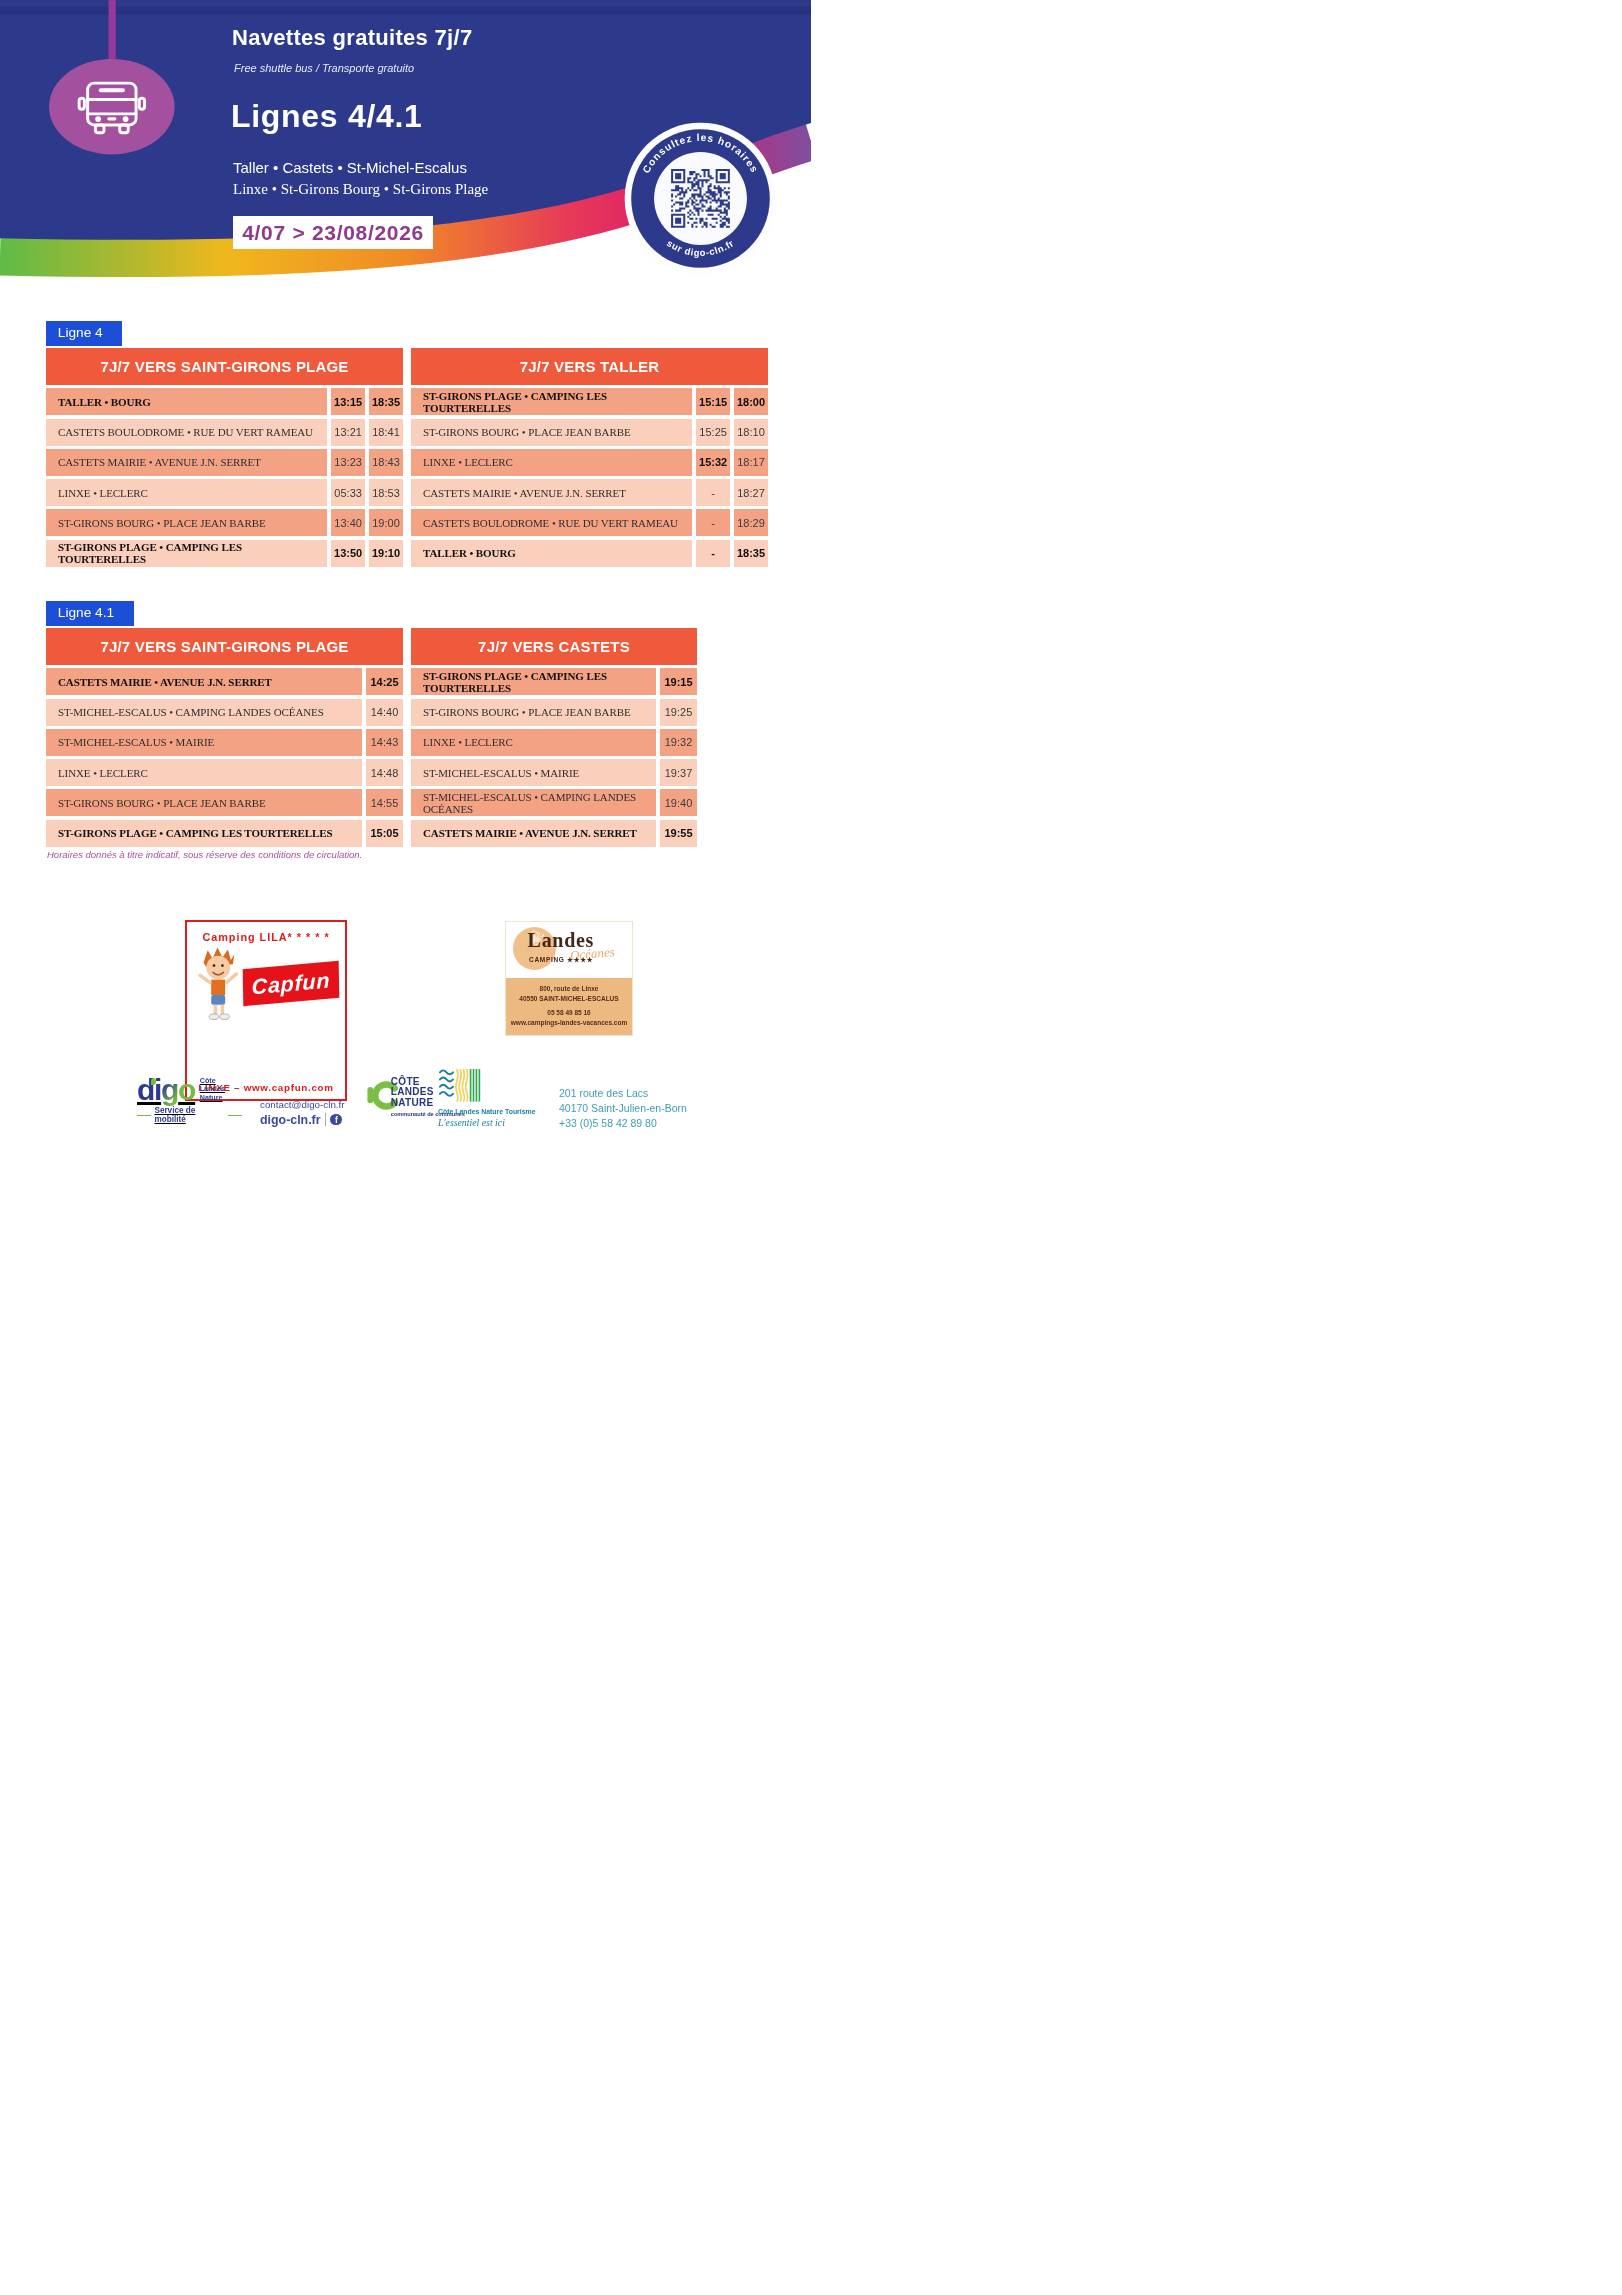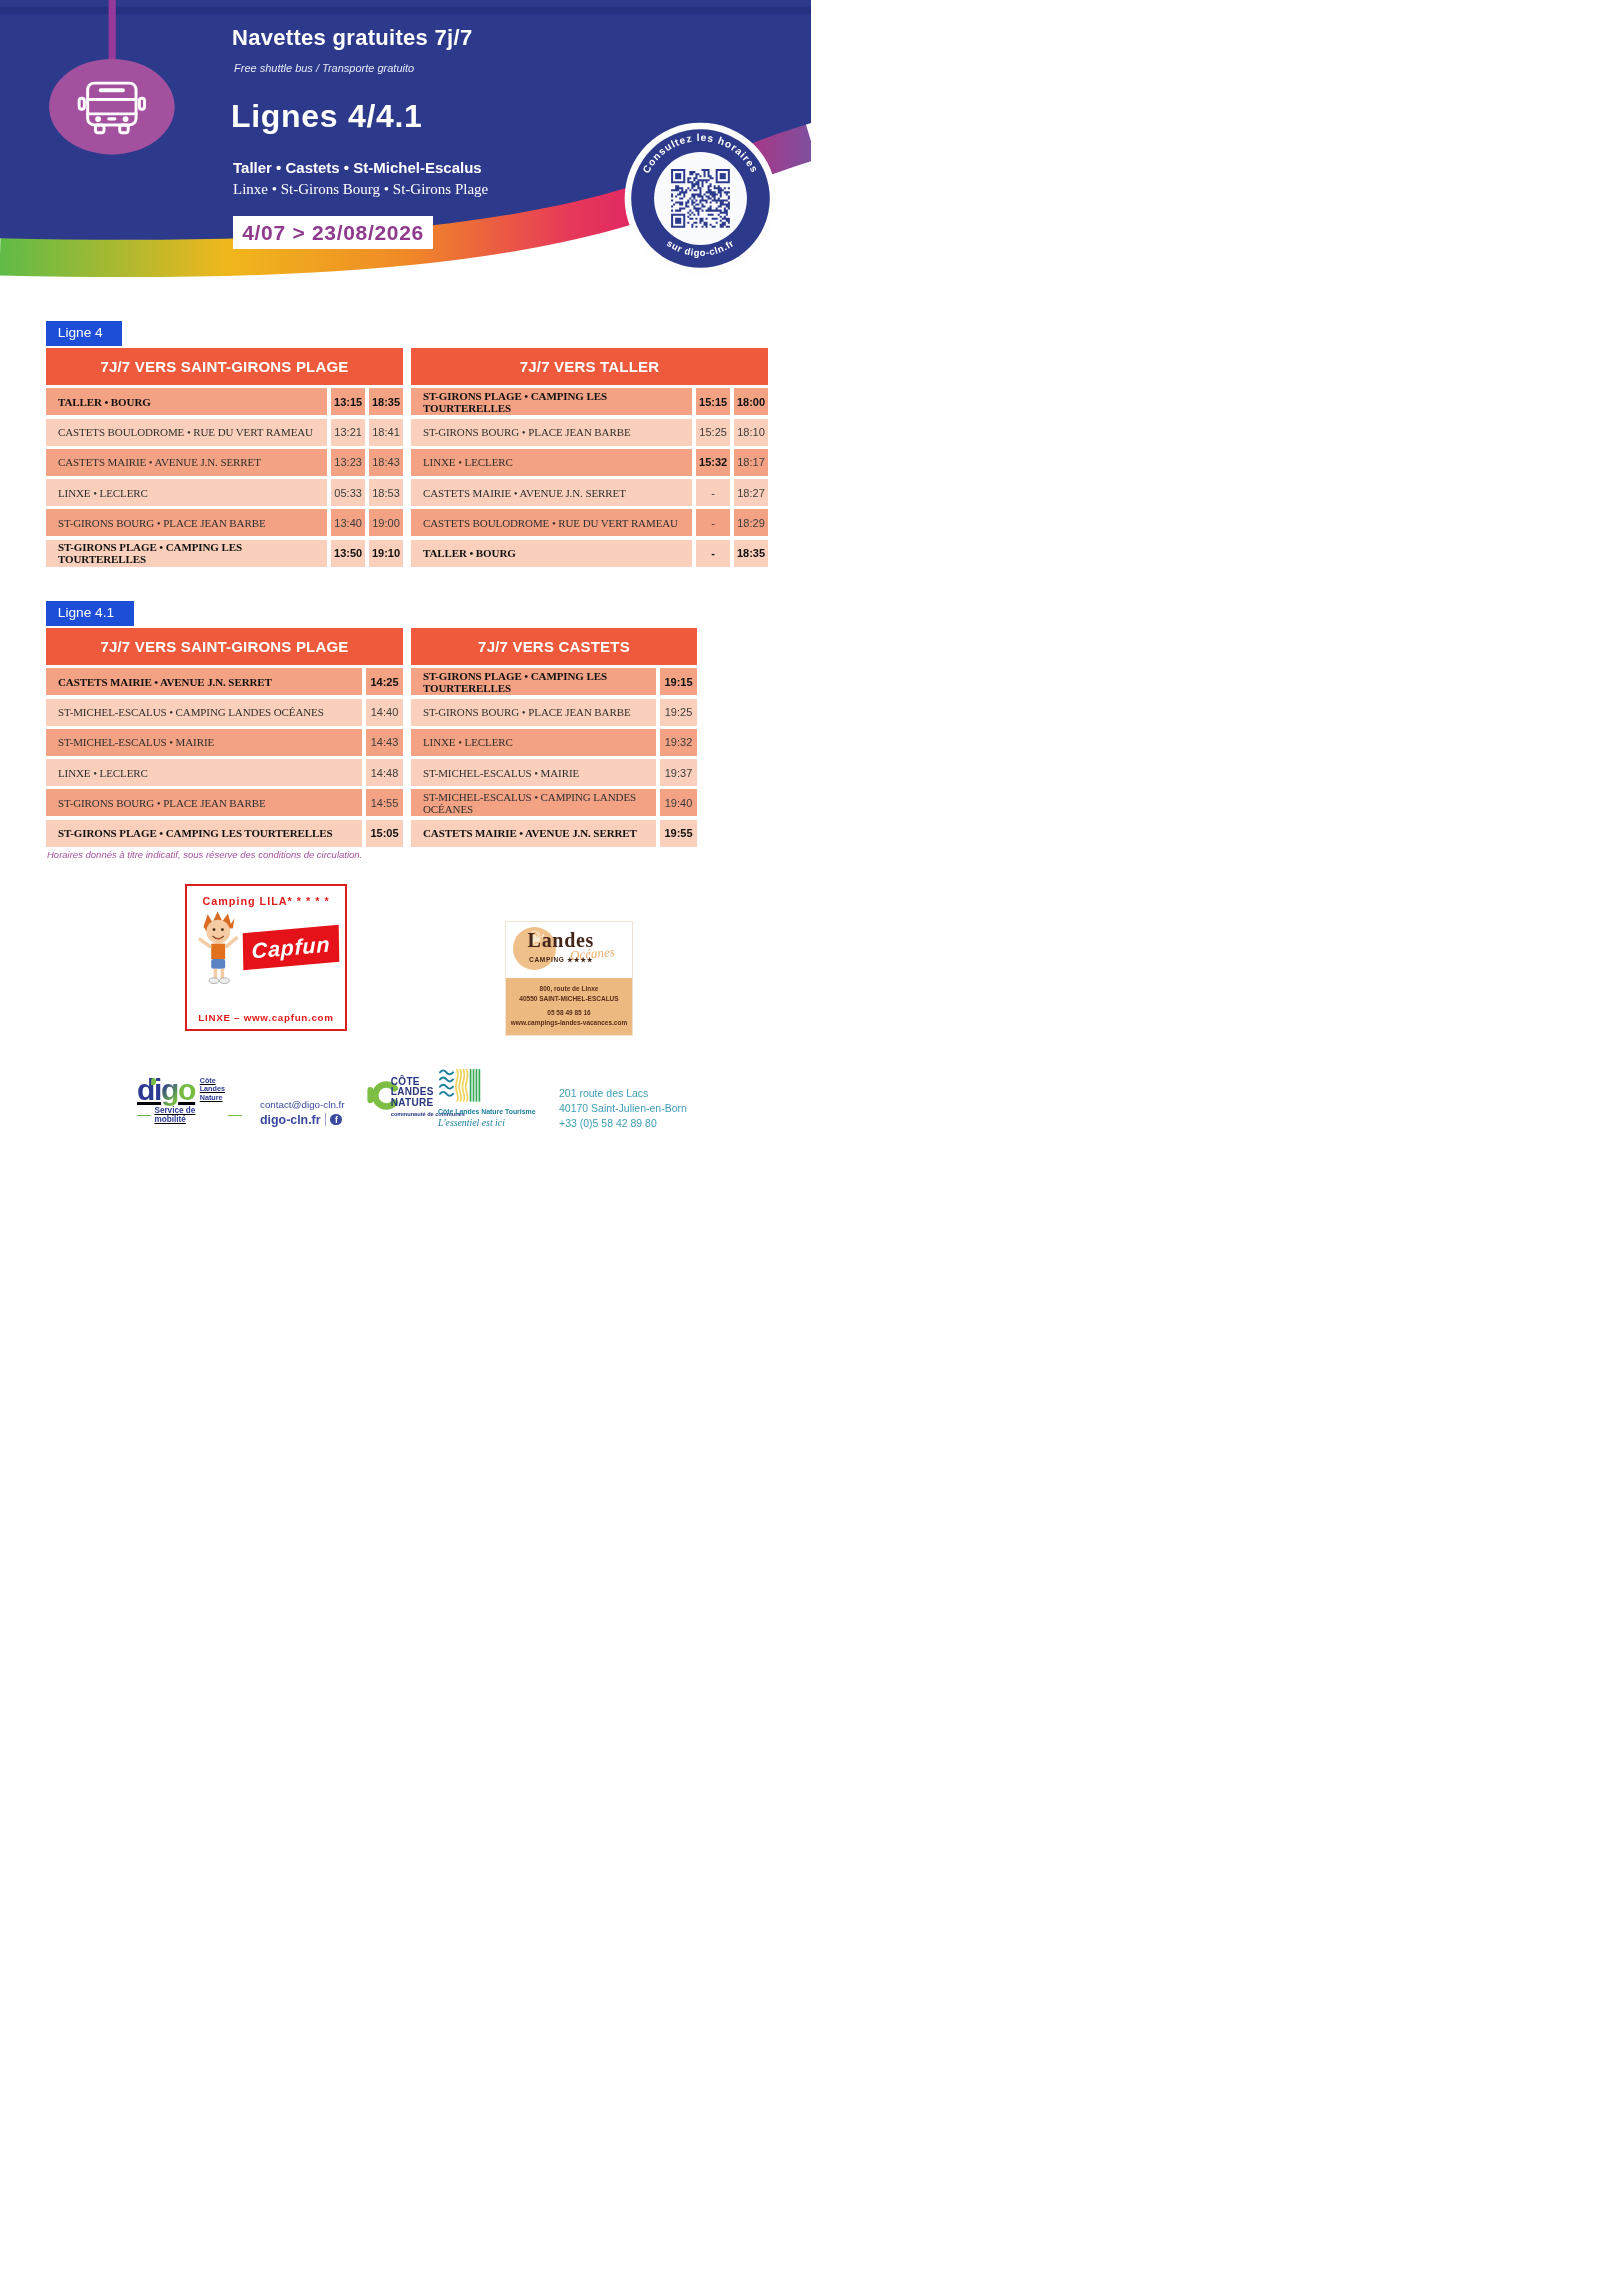--- a/index.html
+++ b/index.html
@@ -4,21 +4,21 @@
 <style>
   html,body{margin:0;padding:0;background:#fff;}
   .page{position:relative;width:811px;height:1148px;background:#fff;overflow:hidden;
         font-family:"Liberation Sans",sans-serif;}
   
   .header-art{position:absolute;left:0;top:0;}
   .header-text{position:absolute;left:0;top:0;width:811px;height:301px;color:#fff;}
   .h-title{position:absolute;left:232px;top:25px;font-size:22px;font-weight:700;letter-spacing:0.3px;}
   .h-sub{position:absolute;left:234px;top:62px;font-size:11px;font-style:italic;color:#E6E8F6;}
   .h-lines{position:absolute;left:231px;top:98px;font-size:32px;font-weight:700;letter-spacing:0.7px;}
-  .h-route1{position:absolute;left:233px;top:159px;font-size:15px;font-weight:700;}
+  .h-route1{position:absolute;left:233px;top:159px;font-size:15px;font-weight:400;}
   .h-route2{position:absolute;left:233px;top:181px;font-size:15px;font-weight:500;font-family:Liberation Serif, serif;}
   .date-box{position:absolute;left:233px;top:216px;background:#fff;color:#8E3A8D;
             font-size:21px;font-weight:700;padding:4.6px 9.2px;letter-spacing:0.7px;}
   .qr-badge{position:absolute;left:624px;top:122px;width:153px;height:153px;}
   
   .slabel{position:absolute;background:#1d4ed8;color:#fff;font-size:13.7px;
           padding:3.9px 19.6px 5.9px 11.8px;}
   .label4{left:46px;top:321px;}
   .label41{left:46px;top:601px;}
   
@@ -34,21 +34,21 @@
   .cols1 .trow{grid-template-columns:1fr 37px;}
   .cell{display:flex;align-items:center;}
   .stop{padding-left:12px;font-size:11px;color:#2F2F2F;letter-spacing:-0.1px;font-family:Liberation Serif, serif;}
   .time{justify-content:center;font-size:11px;color:#3C3C3C;}
   .shade-dark .cell{background:#F4A284;}
   .shade-light .cell{background:#FAD0BC;}
   .row-bold .stop,.row-bold .time,.t-bold{font-weight:700;color:#101010;}
   
   .footnote{position:absolute;left:47px;top:849px;font-size:9.5px;font-style:italic;color:#A3519F;}
   
-  .capfun{position:absolute;left:185px;top:884px;width:162px;height:147px;background:#fff;
+  .capfun{position:absolute;left:185px;top:920px;width:162px;height:181px;background:#fff;
           border:2px solid #D81E1E;box-sizing:border-box;}
   .cap-title{color:#E11A1A;font-weight:700;font-size:10.8px;text-align:center;margin-top:8.5px;
              letter-spacing:1px;}
   .cap-mid{position:relative;height:84px;}
   .cap-kid{position:absolute;left:7.9px;top:3.9px;}
   .cap-banner{position:absolute;left:56px;top:22px;width:96px;height:37px;background:#E6121A;
               transform:skewY(-4deg) rotate(-1deg);display:flex;align-items:center;justify-content:center;}
   .cap-banner span{color:#fff;font-size:21.6px;font-weight:700;font-style:italic;letter-spacing:0.7px;}
   .cap-foot{position:absolute;bottom:6.5px;width:100%;text-align:center;color:#E11A1A;
             font-weight:700;font-size:9.8px;letter-spacing:0.7px;}

